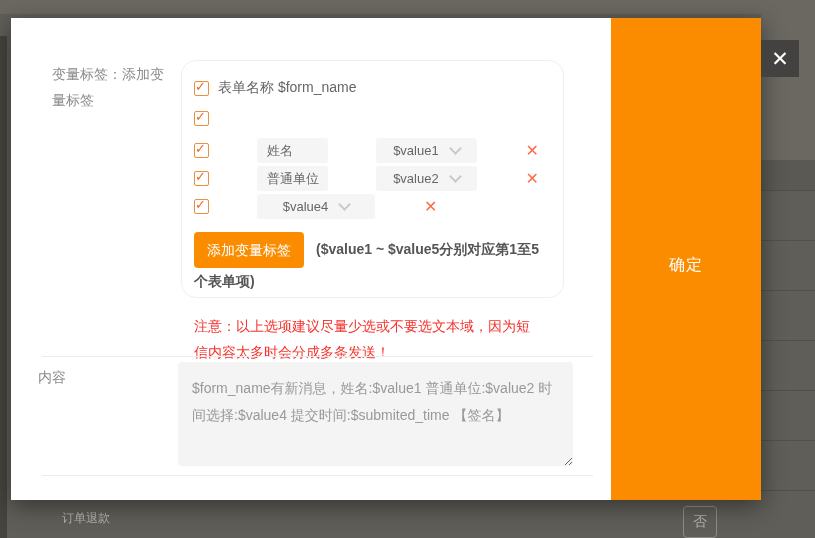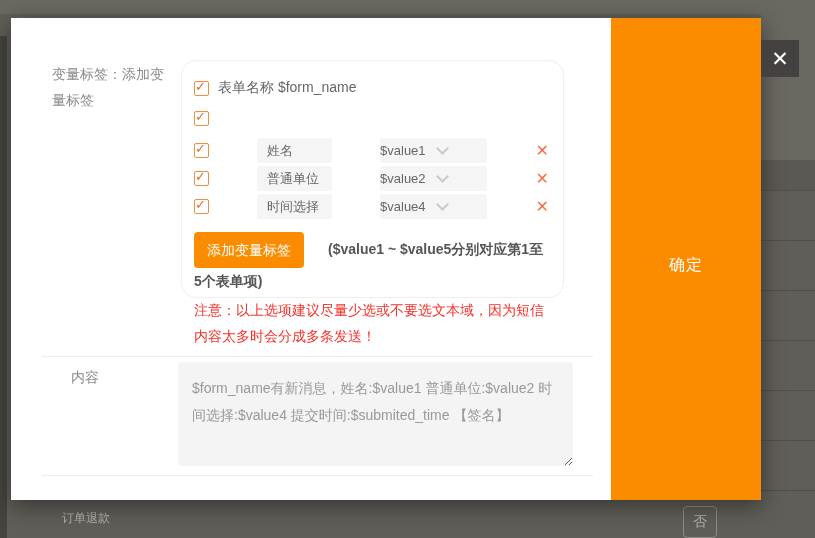--- a/index.html
+++ b/index.html
@@ -16,43 +16,43 @@
   .bg-row-label{position:absolute;left:62px;top:510px;font-size:12px;color:#b5b3ae;}
   .bg-no-btn{position:absolute;left:683px;top:506px;width:34px;height:32px;box-sizing:border-box;
              border:1px solid #8f8d87;border-radius:4px;color:#b5b3ae;font-size:14px;
              display:flex;align-items:center;justify-content:center;}
 
   
   .dialog{position:absolute;left:11px;top:18px;width:750px;height:482px;background:#fff;
           box-shadow:0 6px 22px rgba(0,0,0,0.45);}
   .vt-label{position:absolute;left:41px;top:43px;width:115px;font-size:14px;line-height:26px;color:#8b8b8b;}
   .panel{position:absolute;left:170px;top:42px;width:383px;height:238px;box-sizing:border-box;
-         border:1px solid #efefef;border-radius:15px;padding:17px 14px 0 12px;}
+         border:1px solid #efefef;border-radius:15px;padding:17px 24px 0 12px;}
   .tag-row{display:flex;align-items:center;}
   .tag-row.simple{height:20px;margin-bottom:10px;}
   .tag-row.field{height:25px;margin-bottom:3px;gap:39px;}
   .cb{flex:0 0 13px;width:13px;height:13px;border:1px solid #e8913f;border-radius:2px;
       background:#fff;position:relative;margin-right:9px;cursor:pointer;}
   .cb::after{content:"✓";position:absolute;left:0;top:-3px;font-size:13px;font-weight:bold;color:#f2641c;}
   .tag-text{font-size:14px;color:#666;}
   .fieldbox{width:82px;height:25px;box-sizing:border-box;background:#f5f5f5;border-radius:3px;
             color:#666;font-size:13px;line-height:25px;padding-left:10px;margin-right:9px;}
   .dropdown{width:118px;height:25px;box-sizing:border-box;background:#f5f5f5;border-radius:3px;
-            display:flex;align-items:center;gap:12px;color:#666;
+            display:flex;align-items:center;justify-content:center;gap:12px;color:#666;
             font-size:13px;margin-right:10px;cursor:pointer;}
   .chev{width:7px;height:7px;border-right:2px solid #c9c9c9;border-bottom:2px solid #c9c9c9;
         transform:rotate(45deg);margin-top:-4px;}
   .remove-x{color:#fa6c4a;font-size:16px;line-height:1;cursor:pointer;}
   .add-row{margin-top:13px;line-height:26px;font-size:14px;font-weight:bold;color:#555;}
   .add-btn{display:inline-block;background:#fb8c00;color:#fff;font-size:14px;font-weight:normal;
-           padding:5px 13px;border-radius:4px;margin-right:24px;vertical-align:middle;cursor:pointer;}
-  .warning{margin-top:3px;font-size:14px;line-height:26px;color:#f5312b;}
+           padding:5px 13px;border-radius:4px;margin-right:12px;vertical-align:middle;cursor:pointer;}
+  .warning{margin-top:19px;font-size:14px;line-height:26px;color:#f5312b;}
   .divider{position:absolute;left:31px;width:551px;height:1px;background:#ececec;}
   .divider.d1{top:338px;} .divider.d2{top:457px;}
-  .content-label{position:absolute;left:60px;top:351px;font-size:14px;color:#8b8b8b;}
+  .content-label{position:absolute;left:27px;top:351px;font-size:14px;color:#8b8b8b;}
   .content-textarea{position:absolute;left:167px;top:344px;width:395px;height:104px;box-sizing:border-box;
             background:#f4f4f4;border:none;border-radius:4px;padding:13px 14px;font-size:14px;
             line-height:27px;color:#999;resize:vertical;font-family:inherit;outline:none;}
   .confirm{position:absolute;left:600px;top:0;width:150px;height:482px;background:#fb8c00;cursor:pointer;}
   .confirm-label{position:absolute;left:0;top:237px;width:100%;text-align:center;color:#fff;
                  font-size:16px;letter-spacing:1px;}
   .close-btn{position:absolute;left:761px;top:40px;width:38px;height:37px;background:#434240;
              color:#fff;display:flex;align-items:center;justify-content:center;font-size:21px;
              font-weight:300;cursor:pointer;}
 </style>
@@ -106,21 +106,20 @@
         <span class="fieldbox">普通单位</span>
         <span class="dropdown">
           <span>$value2</span>
           <span class="chev"></span>
         </span>
         <span class="remove-x">✕</span>
       </div>
 
       <div class="tag-row field">
         <span class="cb"></span>
-        <span class="fieldbox">时间选择</span>
         <span class="dropdown">
           <span>$value4</span>
           <span class="chev"></span>
         </span>
         <span class="remove-x">✕</span>
       </div>
 
       <div class="add-row"><span class="add-btn">添加变量标签</span><span>($value1 ~ $value5分别对应第1至5个表单项)</span></div>
 
       <div class="warning">注意：以上选项建议尽量少选或不要选文本域，因为短信内容太多时会分成多条发送！</div>

